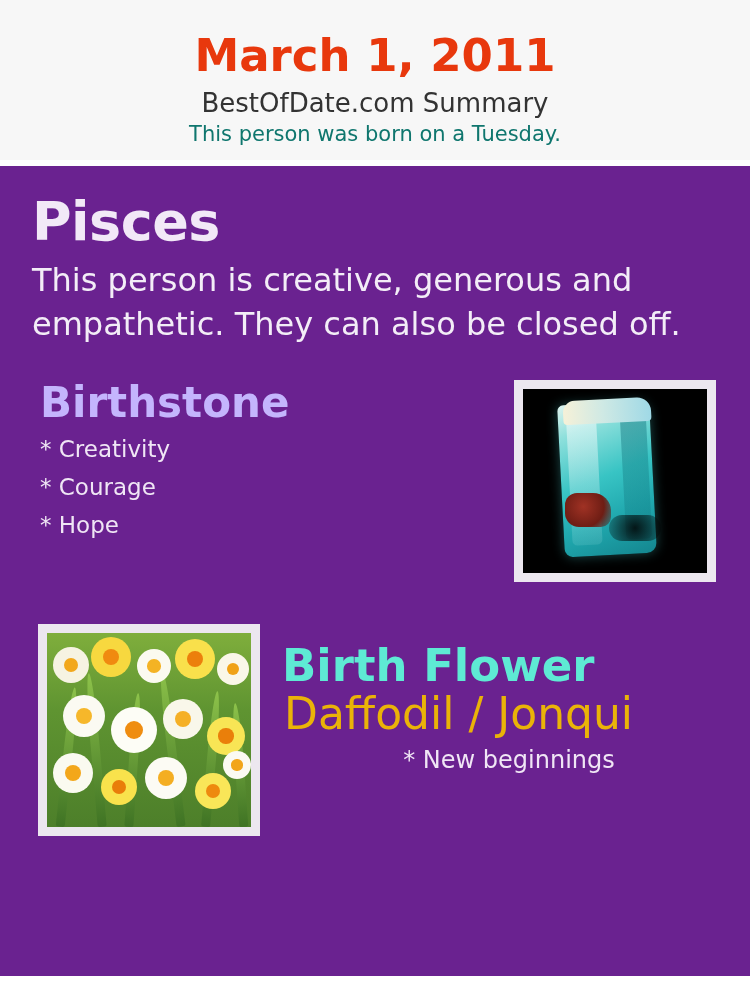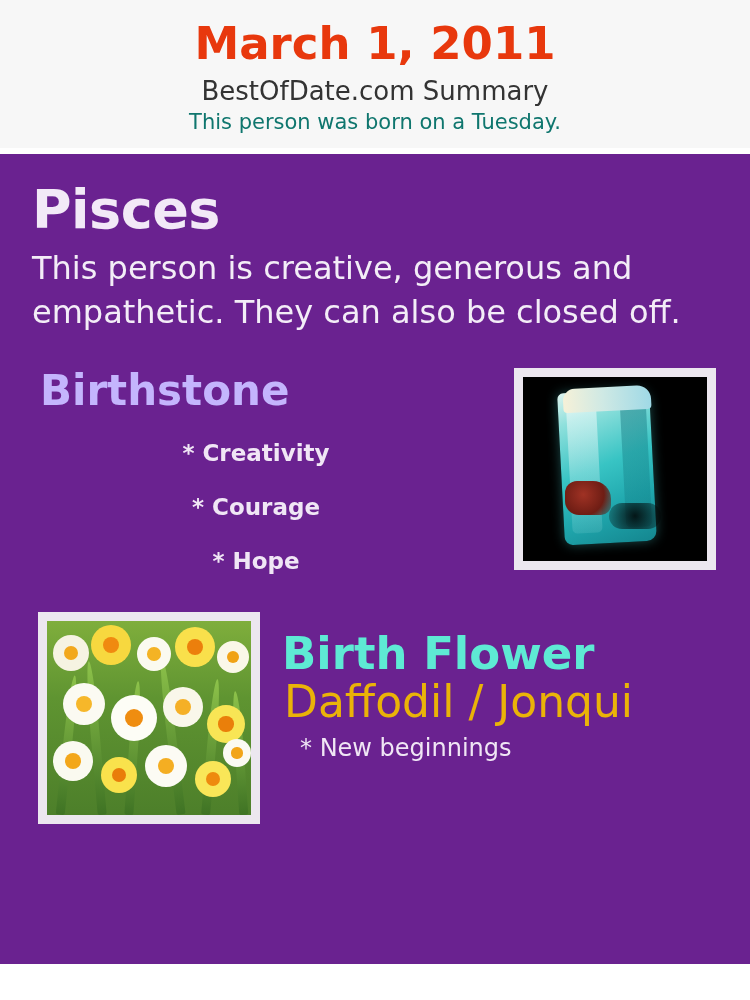--- a/index.html
+++ b/index.html
@@ -18,21 +18,21 @@
     width: 750px;
     height: 1000px;
     background: #ffffff;
     box-sizing: border-box;
   }
 
   
   .header {
     background: #f7f7f7;
     width: 750px;
-    padding-top: 18px;
+    padding-top: 30px;
     padding-bottom: 12px;
     text-align: center;
     box-sizing: border-box;
   }
   .header-date {
     color: #e8380d;
     font-size: 45px;
     font-weight: bold;
     line-height: 52px;
     letter-spacing: 0px;
@@ -107,23 +107,22 @@
     color: #f2e9f7;
     font-size: 31px;
     line-height: 38px;
     margin: 0 0 6px 8px;
     font-weight: normal;
   }
   .bullet {
     color: #f0e6f5;
     font-size: 23px;
     line-height: 34px;
-    margin: 20px 0 4px 8px;
-    font-weight: bold;
-    text-align: center;
+    margin: 4px 0 4px 8px;
+    font-weight: normal;
   }
 
   .img-frame {
     background: #ece7ef;
     padding: 9px;
     box-sizing: border-box;
     display: block;
   }
   .stone-img-wrap {
     position: absolute;
@@ -263,20 +262,21 @@
     line-height: 40px;
     margin: 2px 0 8px 2px;
     font-weight: normal;
   }
   .flower-bullet {
     color: #f0e6f5;
     font-size: 24px;
     line-height: 36px;
     margin: 0 0 6px 18px;
     font-weight: normal;
+    text-align: center;
   }
 </style>
 </head>
 <body>
 
 <div class="page">
 
   <div class="header">
     <div class="header-date">March 1, 2011</div>
     <div class="header-sub">BestOfDate.com Summary</div>

